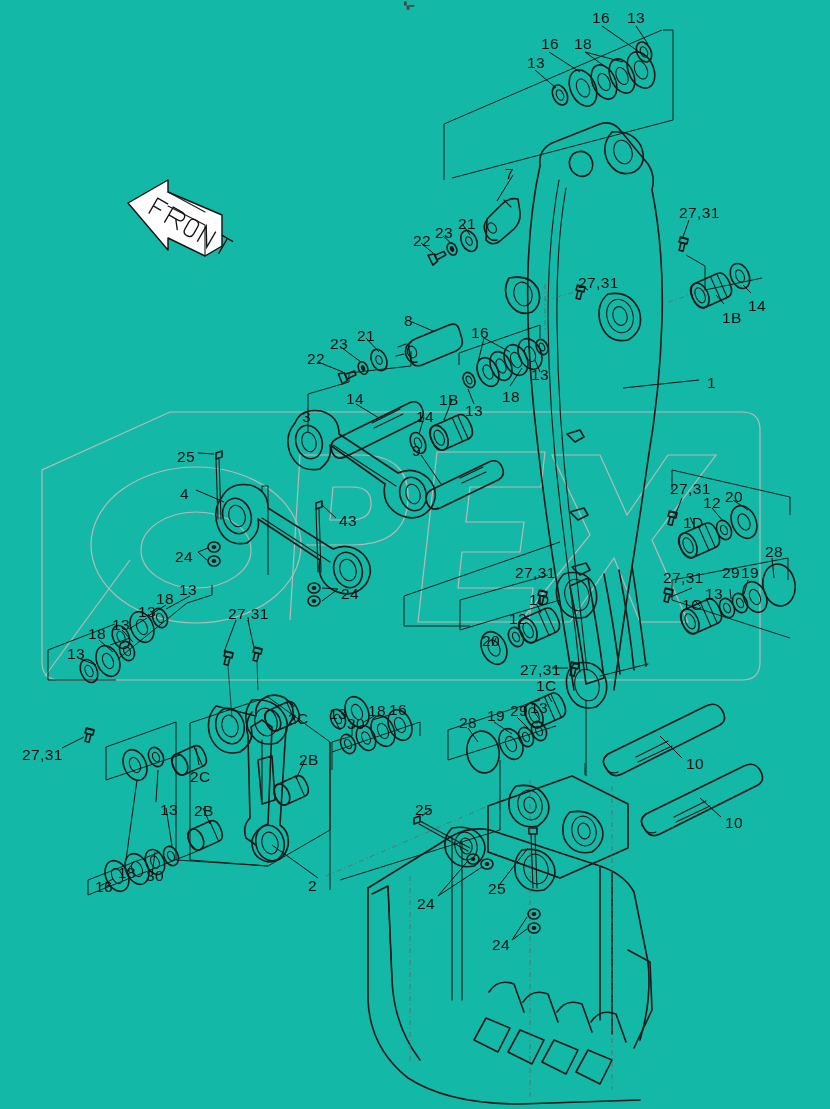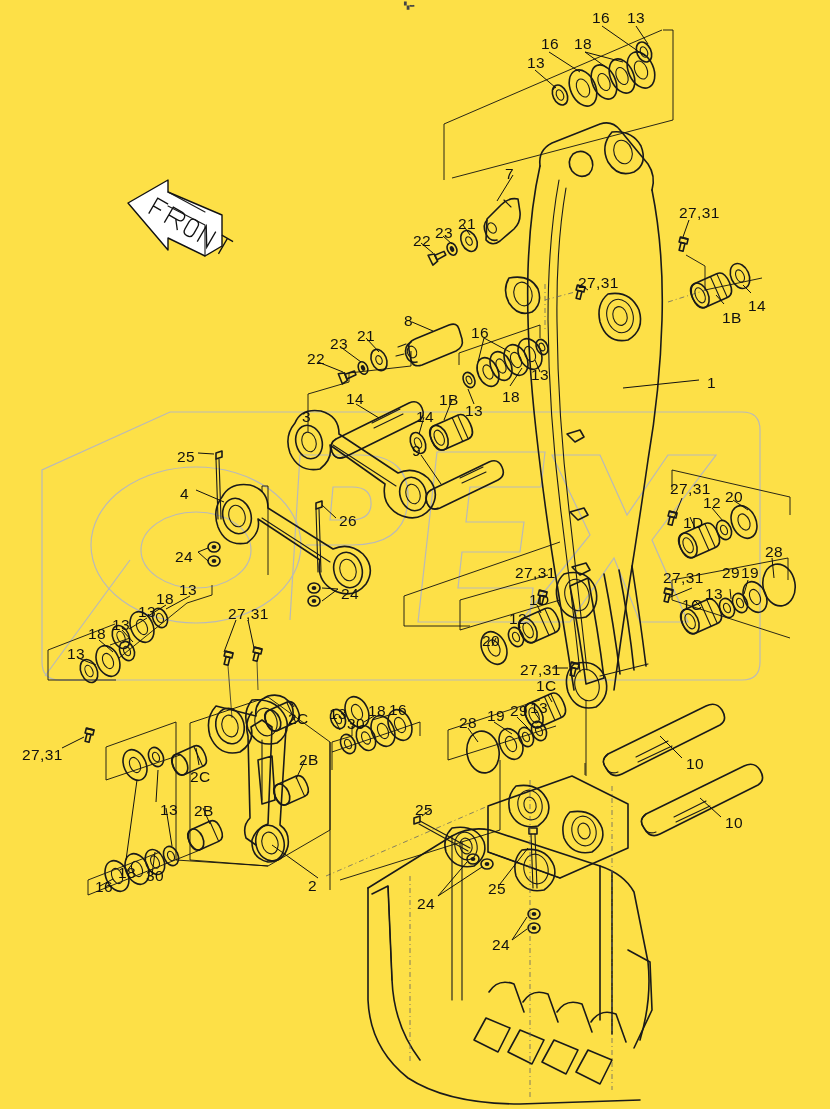--- a/index.html
+++ b/index.html
@@ -1,18 +1,18 @@
 <!DOCTYPE html>
 <html><head>
 <meta charset="utf-8">
 <title>Excavator Arm Assembly Parts Diagram</title>
 <style>
   html,body{margin:0;padding:0;background:#ffffff;}
   body{font-family:"Liberation Sans",sans-serif;}
-  #sheet{position:relative;width:830px;height:1109px;background:#fde047;overflow:hidden;}
+  #sheet{position:relative;width:830px;height:1109px;background:#14b8a6;overflow:hidden;}
   #sheet svg{position:absolute;left:0;top:0;}
   .lbl{position:absolute;font-family:"Liberation Sans",sans-serif;font-size:15.5px;color:#111;
        white-space:nowrap;letter-spacing:.4px;line-height:1;}
   .corner-mark{position:absolute;left:404px;top:2px;font-size:7px;color:#444;letter-spacing:-1px;}
 </style>
 </head>
 <body>
 
 <div id="sheet">
 
@@ -807,21 +807,21 @@
   <div class="lbl" style="left:302px;top:409px">3</div>
   <div class="lbl" style="left:416px;top:409px">14</div>
   <div class="lbl" style="left:465px;top:403px">13</div>
   <div class="lbl" style="left:412px;top:443px">9</div>
   <div class="lbl" style="left:177px;top:449px">25</div>
   <div class="lbl" style="left:180px;top:486px">4</div>
   <div class="lbl" style="left:670px;top:481px">27,31</div>
   <div class="lbl" style="left:703px;top:495px">12</div>
   <div class="lbl" style="left:725px;top:489px">20</div>
   <div class="lbl" style="left:683px;top:515px">1D</div>
-  <div class="lbl" style="left:339px;top:513px">26</div>
+  <div class="lbl" style="left:339px;top:513px">43</div>
   <div class="lbl" style="left:765px;top:544px">28</div>
   <div class="lbl" style="left:175px;top:549px">24</div>
   <div class="lbl" style="left:515px;top:565px">27,31</div>
   <div class="lbl" style="left:722px;top:565px">29</div>
   <div class="lbl" style="left:741px;top:565px">19</div>
   <div class="lbl" style="left:663px;top:570px">27,31</div>
   <div class="lbl" style="left:341px;top:586px">24</div>
   <div class="lbl" style="left:529px;top:592px">1D</div>
   <div class="lbl" style="left:156px;top:591px">18</div>
   <div class="lbl" style="left:179px;top:582px">13</div>

